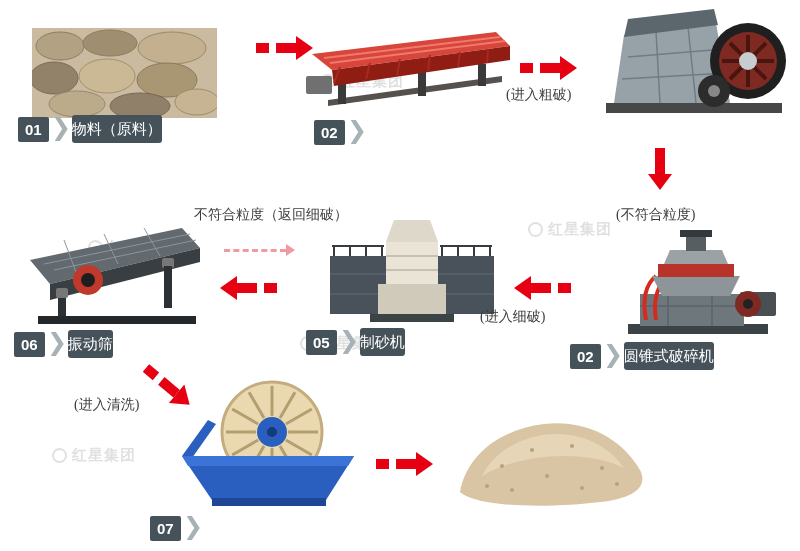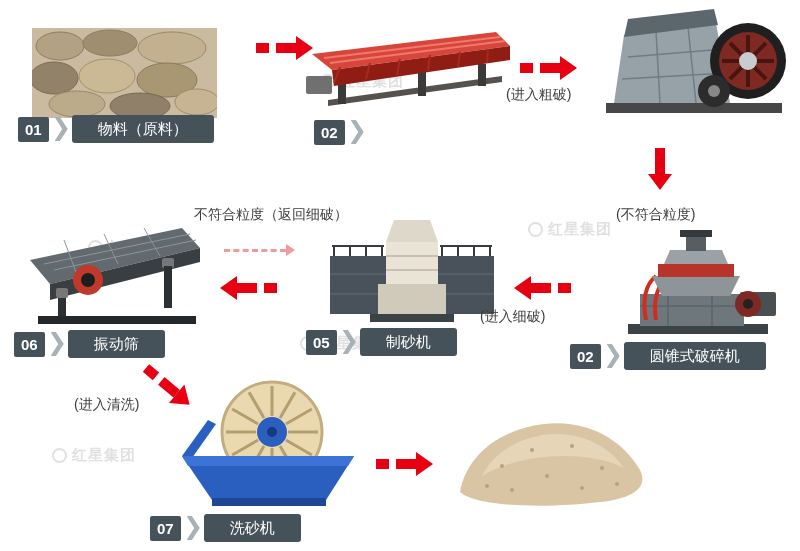--- a/index.html
+++ b/index.html
@@ -4,24 +4,24 @@
 <style>
   html,body{margin:0;padding:0;background:#fff;}
   .canvas{position:relative;width:800px;height:551px;background:#ffffff;overflow:hidden;
           font-family:"Liberation Sans",sans-serif;}
   
   .label-row{position:absolute;display:flex;align-items:center;height:28px;z-index:5;}
   .num-badge{background:#46525a;color:#fff;font-size:15px;font-weight:700;line-height:1;
              padding:5px 7px;border-radius:2px;}
   .chev{width:13px;height:24px;background:#a8b1b5;margin:0 4px 0 6px;
         clip-path:polygon(0 0,40% 0,100% 50%,40% 100%,0 100%,58% 50%);}
-  .pill{background:#46525a;color:#fff;font-size:15px;line-height:1.2;padding:5px 26px;
+  .pill{background:#46525a;color:#fff;font-size:15px;line-height:1.2;padding:5px 0;
         border-radius:3px;white-space:nowrap;}
   
-  .ann{position:absolute;font-size:14px;color:#3c3c3c;white-space:nowrap;z-index:5;}
+  .ann{position:absolute;font-size:14px;color:#3c3c3c;white-space:nowrap;z-index:5;font-family:Liberation Serif, serif;}
   
   .arrow{position:absolute;display:flex;align-items:center;z-index:4;}
   .a-dash{width:13px;height:10px;background:#e60012;margin-right:7px;}
   .a-dash-r{width:13px;height:10px;background:#e60012;margin-left:7px;}
   .a-shaft{width:20px;height:10px;background:#e60012;}
   .a-head{width:0;height:0;border-top:12px solid transparent;border-bottom:12px solid transparent;border-left:17px solid #e60012;}
   .a-head-left{width:0;height:0;border-top:12px solid transparent;border-bottom:12px solid transparent;border-right:17px solid #e60012;}
   .arrow-down{position:absolute;display:flex;flex-direction:column;align-items:center;z-index:4;}
   .ad-shaft{width:10px;height:26px;background:#e60012;}
   .ad-head{width:0;height:0;border-left:12px solid transparent;border-right:12px solid transparent;border-top:16px solid #e60012;}
@@ -302,21 +302,20 @@
       <circle cx="104" cy="52" r="5" fill="#153a7e"></circle>
       <polygon points="14,76 40,40 48,44 24,78" fill="#2a5fc0"></polygon>
       <polygon points="14,76 186,76 158,120 44,120" fill="#2a5fc0"></polygon>
       <polygon points="14,76 186,76 180,86 20,86" fill="#3b74d6"></polygon>
       <rect x="44" y="118" width="114" height="8" fill="#1d4796"></rect>
     </svg>
   </div>
   <div class="label-row" style="left:150px;top:514px">
     <span class="num-badge">07</span>
     <span class="chev"></span>
-    <span class="pill">洗砂机</span>
   </div>
 
   <div class="arrow" style="left:376px;top:452px">
     <span class="a-dash"></span>
     <span class="a-shaft"></span>
     <span class="a-head"></span>
   </div>
 
   <div class="img" style="left:452px;top:406px">
     <svg viewBox="0 0 196 104" width="196" height="104">

